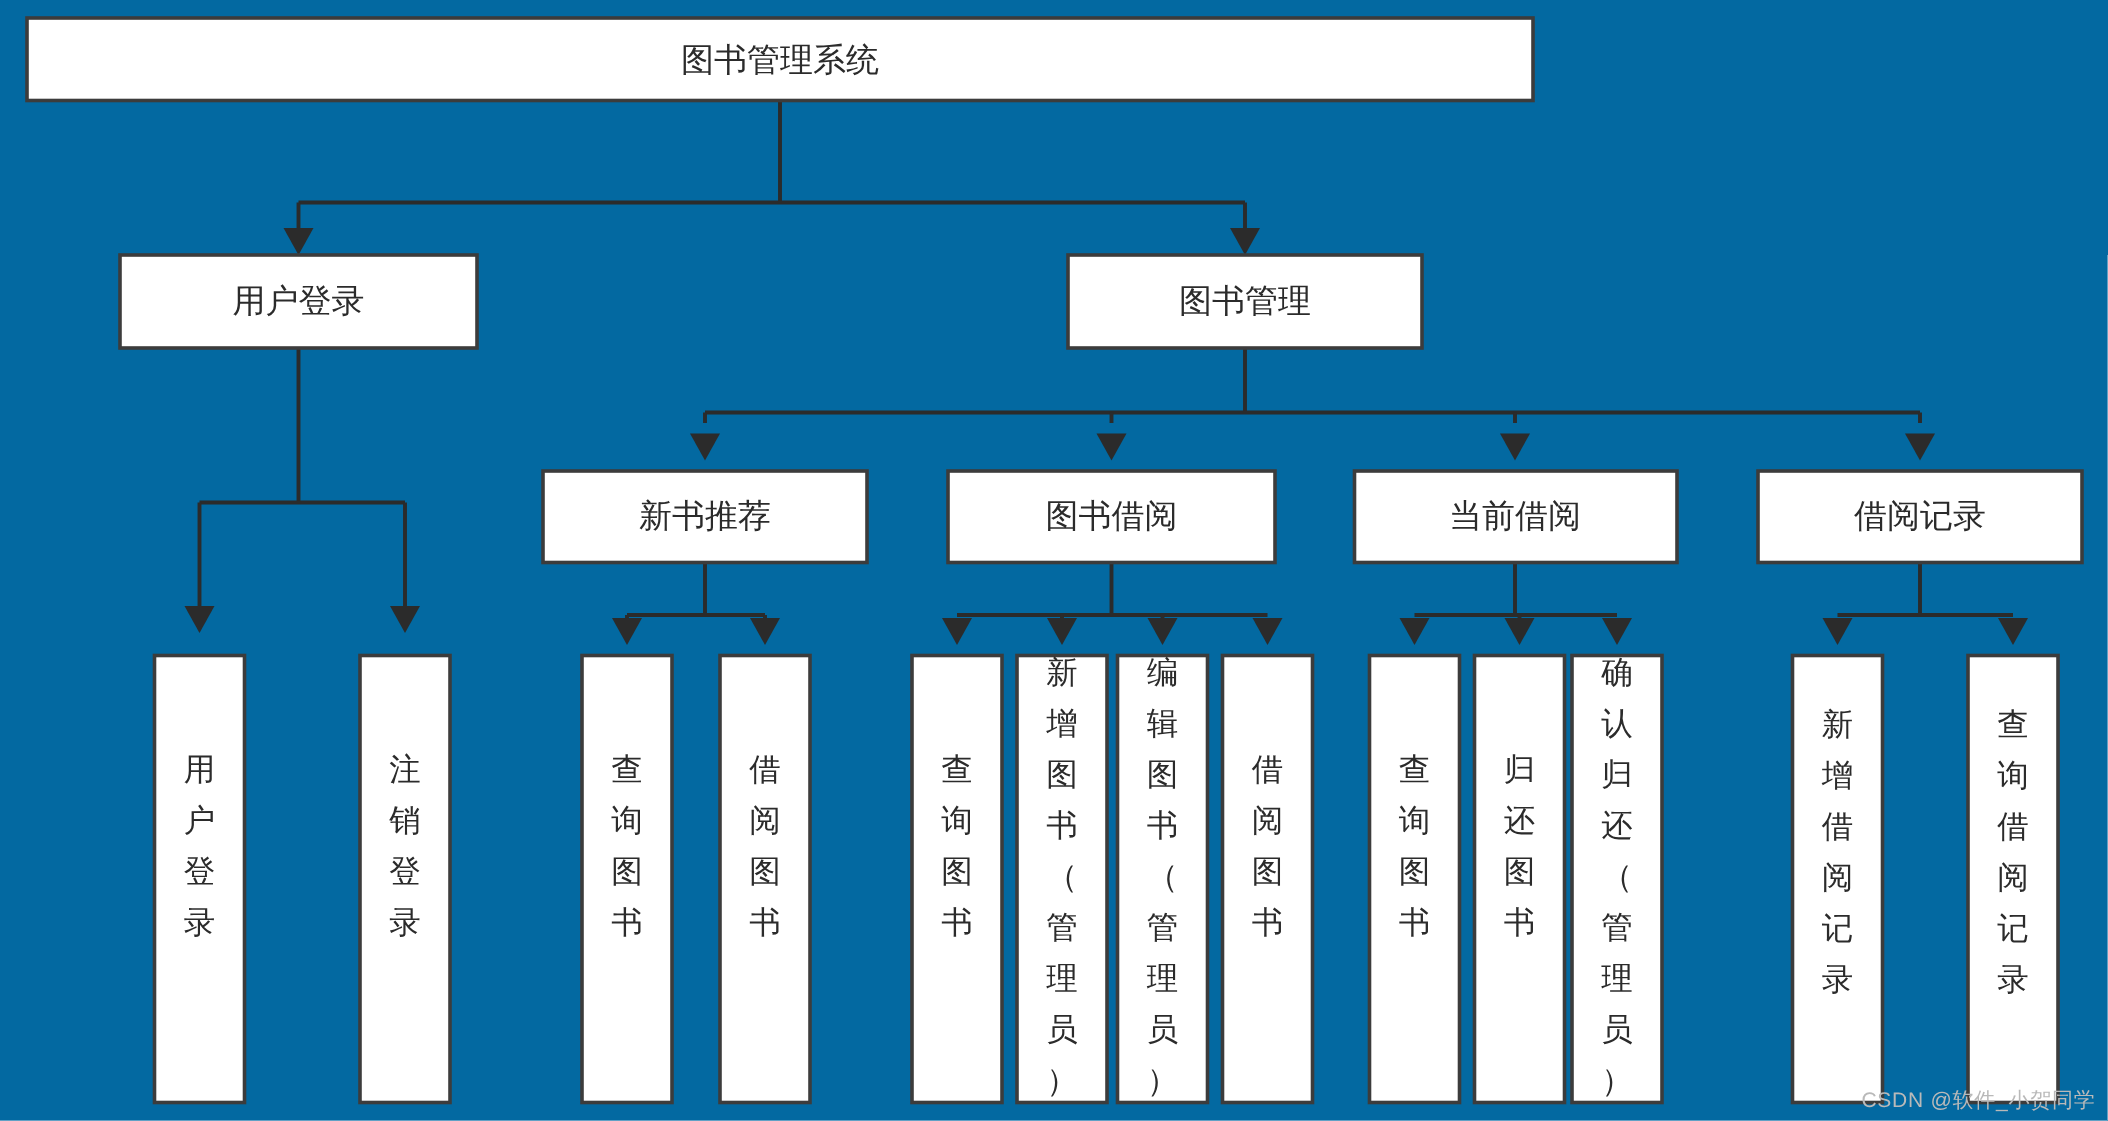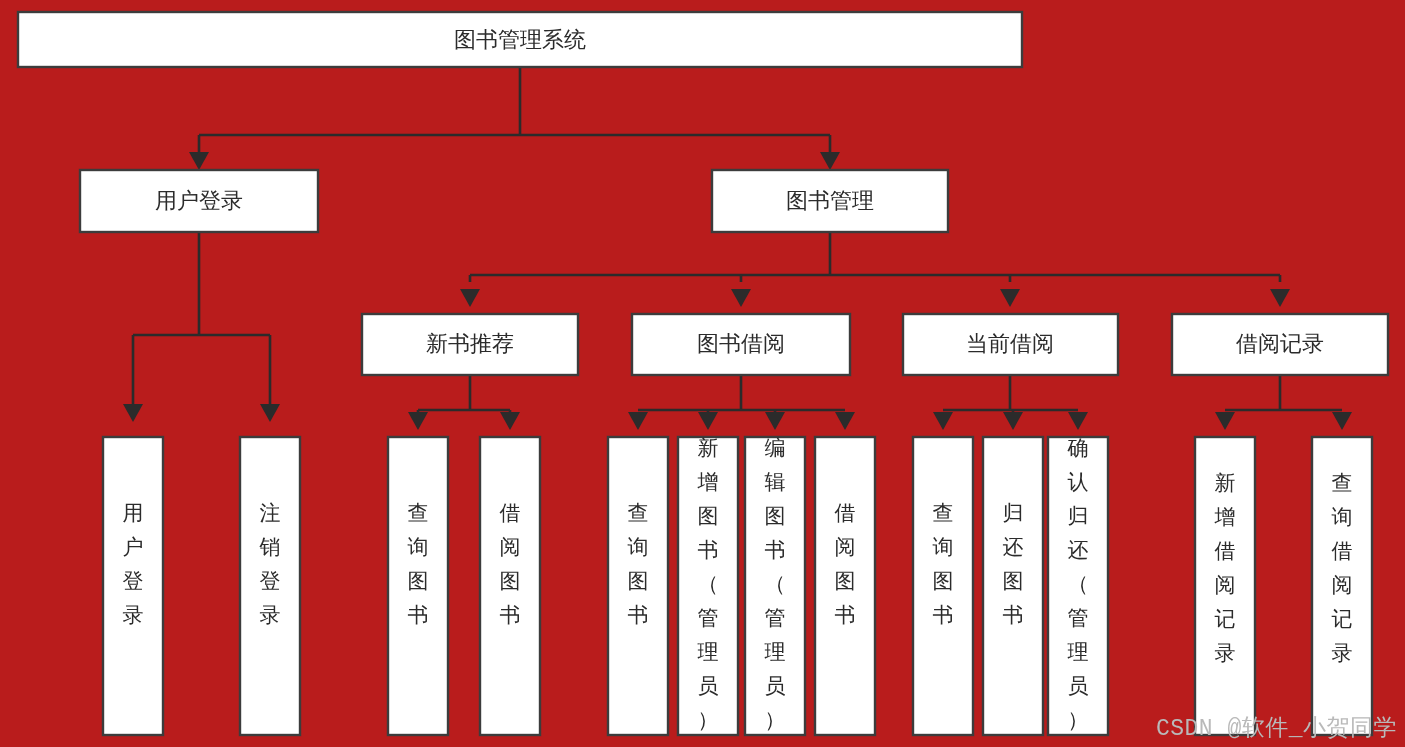--- a/index.html
+++ b/index.html
@@ -11,21 +11,21 @@
   body {
     width: 1405px;
     height: 747px;
     font-family: "DejaVu Sans", "Liberation Sans", sans-serif;
     overflow: hidden;
   }
   #diagram-root {
     position: relative;
     width: 1405px;
     height: 747px;
-    background: #b91c1c;
+    background: #0369a1;
   }
   svg#flow-svg {
     display: block;
     width: 1405px;
     height: 747px;
   }
   .node-box {
     fill: #ffffff;
     stroke: #3c3c3c;
     stroke-width: 2.4;
@@ -50,22 +50,22 @@
     stroke-linecap: butt;
   }
   .arrow-head {
     fill: #2b2b2b;
     stroke: none;
   }
   .watermark {
     position: absolute;
     right: 8px;
     bottom: 4px;
-    font-family: Liberation Mono, monospace;
-    font-size: 23px;
+    font-family: Liberation Sans, sans-serif;
+    font-size: 14px;
     color: #b9b9b9;
     white-space: nowrap;
     letter-spacing: 0.5px;
     user-select: none;
   }
 </style>
 </head>
 <body>
 
 <div id="diagram-root">

